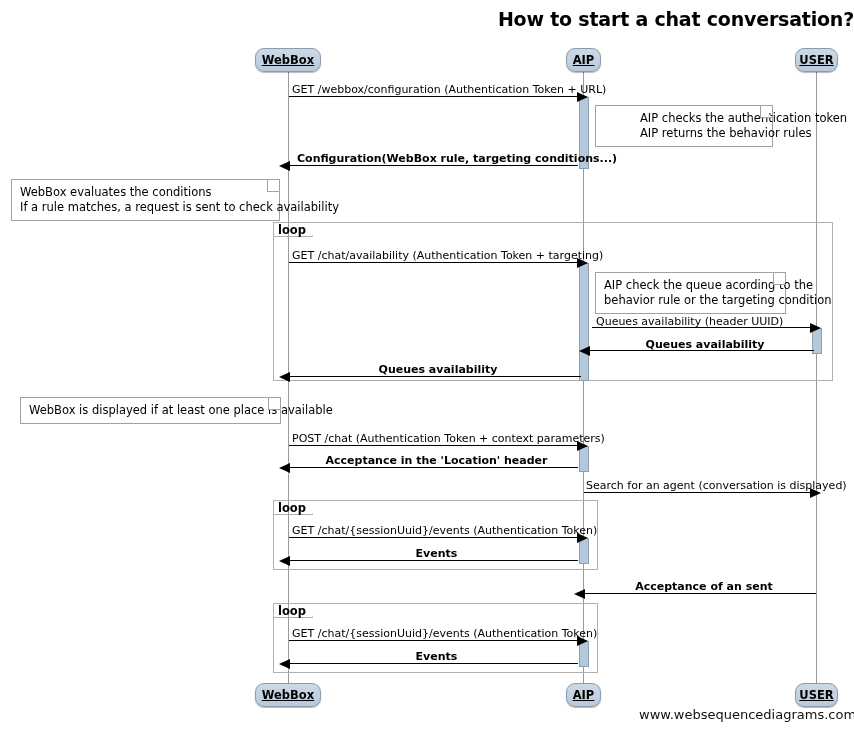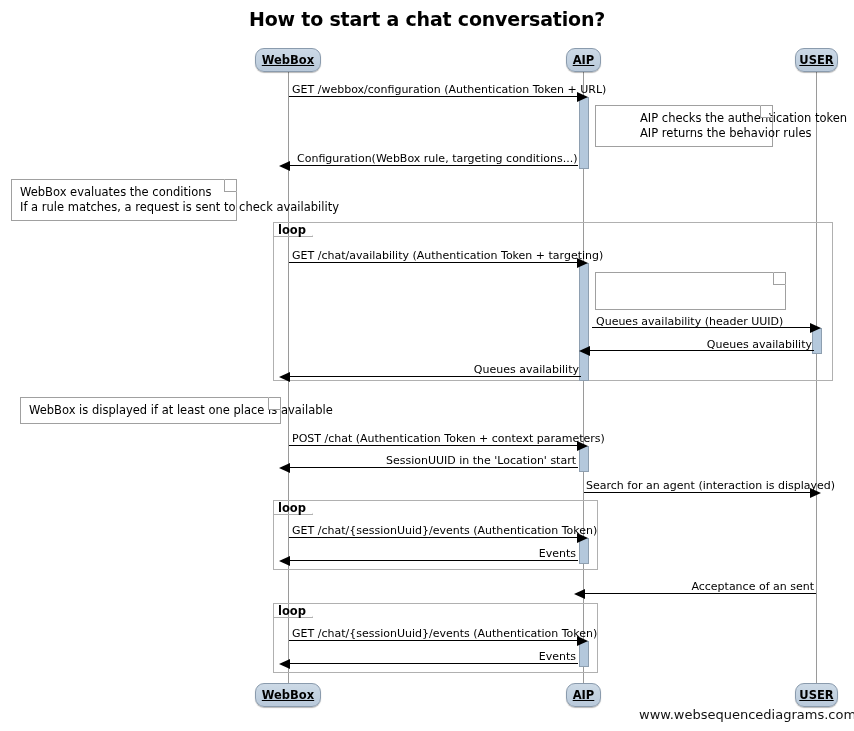--- a/index.html
+++ b/index.html
@@ -17,21 +17,21 @@
     height: 731px;
     overflow: hidden;
     background: #ffffff;
   }
   
   .diagram-title {
     position: absolute;
     left: 0;
     top: 8px;
     width: 854px;
-    text-align: center;
+    text-align: right;
     font-size: 19px;
     font-weight: bold;
     letter-spacing: -0.2px;
     color: #000;
   }
   
   .lifeline {
     position: absolute;
     width: 1px;
     background: #9a9a9a;
@@ -81,21 +81,22 @@
     border-right: 11px solid #000;
   }
   .msg-label {
     position: absolute;
     font-size: 11px;
     color: #000;
     white-space: nowrap;
     line-height: 13px;
   }
   .msg-label.right-align {
-    text-align: right;
+    text-align: center;
+    font-weight: bold;
   }
   
   .note {
     position: absolute;
     background: #ffffff;
     border: 1px solid #a0a0a0;
     box-sizing: border-box;
     font-size: 11.5px;
     line-height: 15px;
     padding: 5px 7px 5px 8px;
@@ -180,46 +181,47 @@
       <div class="arrowhead left" style="top: 346px; left: 579px;"></div>
       <div class="msg-label right-align" style="top: 338px; left: 598px; width: 214px;">Queues availability</div>
       <div class="msg" style="left: 289px; top: 376px; width: 292px; border-top-color: rgb(0, 0, 0);"></div>
       <div class="arrowhead left" style="top: 372px; left: 279px;"></div>
       <div class="msg-label right-align" style="top: 363px; left: 297px; width: 282px;">Queues availability</div>
       <div class="msg" style="left: 289px; top: 445px; width: 289px; border-top-color: rgb(0, 0, 0);"></div>
       <div class="arrowhead right" style="top: 441px; left: 577px;"></div>
       <div class="msg-label" style="top: 432px; left: 292px;">POST /chat (Authentication Token + context parameters)</div>
       <div class="msg" style="left: 289px; top: 467px; width: 289px; border-top-color: rgb(0, 0, 0);"></div>
       <div class="arrowhead left" style="top: 463px; left: 279px;"></div>
-      <div class="msg-label right-align" style="top: 454px; left: 297px; width: 279px;">SessionUUID in the 'Location' start</div>
+      <div class="msg-label right-align" style="top: 454px; left: 297px; width: 279px;">Acceptance in the 'Location' header</div>
       <div class="msg" style="left: 584px; top: 492px; width: 227px; border-top-color: rgb(0, 0, 0);"></div>
       <div class="arrowhead right" style="top: 488px; left: 810px;"></div>
-      <div class="msg-label" style="top: 479px; left: 586px;">Search for an agent (interaction is displayed)</div>
+      <div class="msg-label" style="top: 479px; left: 586px;">Search for an agent (conversation is displayed)</div>
       <div class="msg" style="left: 289px; top: 537px; width: 289px; border-top-color: rgb(0, 0, 0);"></div>
       <div class="arrowhead right" style="top: 533px; left: 577px;"></div>
       <div class="msg-label" style="top: 524px; left: 292px;">GET /chat/{sessionUuid}/events (Authentication Token)</div>
       <div class="msg" style="left: 289px; top: 560px; width: 289px; border-top-color: rgb(0, 0, 0);"></div>
       <div class="arrowhead left" style="top: 556px; left: 279px;"></div>
       <div class="msg-label right-align" style="top: 547px; left: 297px; width: 279px;">Events</div>
       <div class="msg" style="left: 584px; top: 593px; width: 232px; border-top-color: rgb(0, 0, 0);"></div>
       <div class="arrowhead left" style="top: 589px; left: 574px;"></div>
       <div class="msg-label right-align" style="top: 580px; left: 594px; width: 220px;">Acceptance of an sent</div>
       <div class="msg" style="left: 289px; top: 640px; width: 289px; border-top-color: rgb(0, 0, 0);"></div>
       <div class="arrowhead right" style="top: 636px; left: 577px;"></div>
       <div class="msg-label" style="top: 627px; left: 292px;">GET /chat/{sessionUuid}/events (Authentication Token)</div>
       <div class="msg" style="left: 289px; top: 663px; width: 289px; border-top-color: rgb(0, 0, 0);"></div>
       <div class="arrowhead left" style="top: 659px; left: 279px;"></div>
       <div class="msg-label right-align" style="top: 650px; left: 297px; width: 279px;">Events</div>
     </div>
   <div id="notes">
       <div class="note" style="left: 595px; top: 105px; width: 178px; min-height: 38px; border-color: rgb(160, 160, 160); padding-left: 44px;"><span>AIP checks the authentication token
 AIP returns the behavior rules</span><div style="position: absolute; top: -1px; right: -1px; width: 12px; height: 12px; background: rgb(255, 255, 255); border-left: 1px solid rgb(160, 160, 160); border-bottom: 1px solid rgb(160, 160, 160); clip-path: polygon(0px 0px, 100% 100%, 0px 100%);"></div></div>
-      <div class="note" style="left: 11px; top: 179px; width: 226px; min-height: 38px; border-color: rgb(160, 160, 160);"><span>WebBox evaluates the conditions
+      <div class="note" style="left: 11px; top: 179px; width: 269px; min-height: 38px; border-color: rgb(160, 160, 160);"><span>WebBox evaluates the conditions
 If a rule matches, a request is sent to check availability</span><div style="position: absolute; top: -1px; right: -1px; width: 12px; height: 12px; background: rgb(255, 255, 255); border-left: 1px solid rgb(160, 160, 160); border-bottom: 1px solid rgb(160, 160, 160); clip-path: polygon(0px 0px, 100% 100%, 0px 100%);"></div></div>
-      <div class="note" style="left: 595px; top: 272px; width: 191px; min-height: 38px; border-color: rgb(160, 160, 160);"><div style="position: absolute; top: -1px; right: -1px; width: 12px; height: 12px; background: rgb(255, 255, 255); border-left: 1px solid rgb(160, 160, 160); border-bottom: 1px solid rgb(160, 160, 160); clip-path: polygon(0px 0px, 100% 100%, 0px 100%);"></div></div>
+      <div class="note" style="left: 595px; top: 272px; width: 191px; min-height: 38px; border-color: rgb(160, 160, 160);"><span>AIP check the queue acording to the
+behavior rule or the targeting condition</span><div style="position: absolute; top: -1px; right: -1px; width: 12px; height: 12px; background: rgb(255, 255, 255); border-left: 1px solid rgb(160, 160, 160); border-bottom: 1px solid rgb(160, 160, 160); clip-path: polygon(0px 0px, 100% 100%, 0px 100%);"></div></div>
       <div class="note" style="left: 20px; top: 397px; width: 261px; min-height: 22px; border-color: rgb(160, 160, 160);"><span>WebBox is displayed if at least one place is available</span><div style="position: absolute; top: -1px; right: -1px; width: 12px; height: 12px; background: rgb(255, 255, 255); border-left: 1px solid rgb(160, 160, 160); border-bottom: 1px solid rgb(160, 160, 160); clip-path: polygon(0px 0px, 100% 100%, 0px 100%);"></div></div>
     </div>
   <div id="actors-top">
       <div class="actor" style="left: 255px; top: 48px; width: 66px;">
         <span>WebBox</span>
       </div>
       <div class="actor" style="left: 566px; top: 48px; width: 35px;">
         <span>AIP</span>
       </div>
       <div class="actor" style="left: 795px; top: 48px; width: 43px;">

